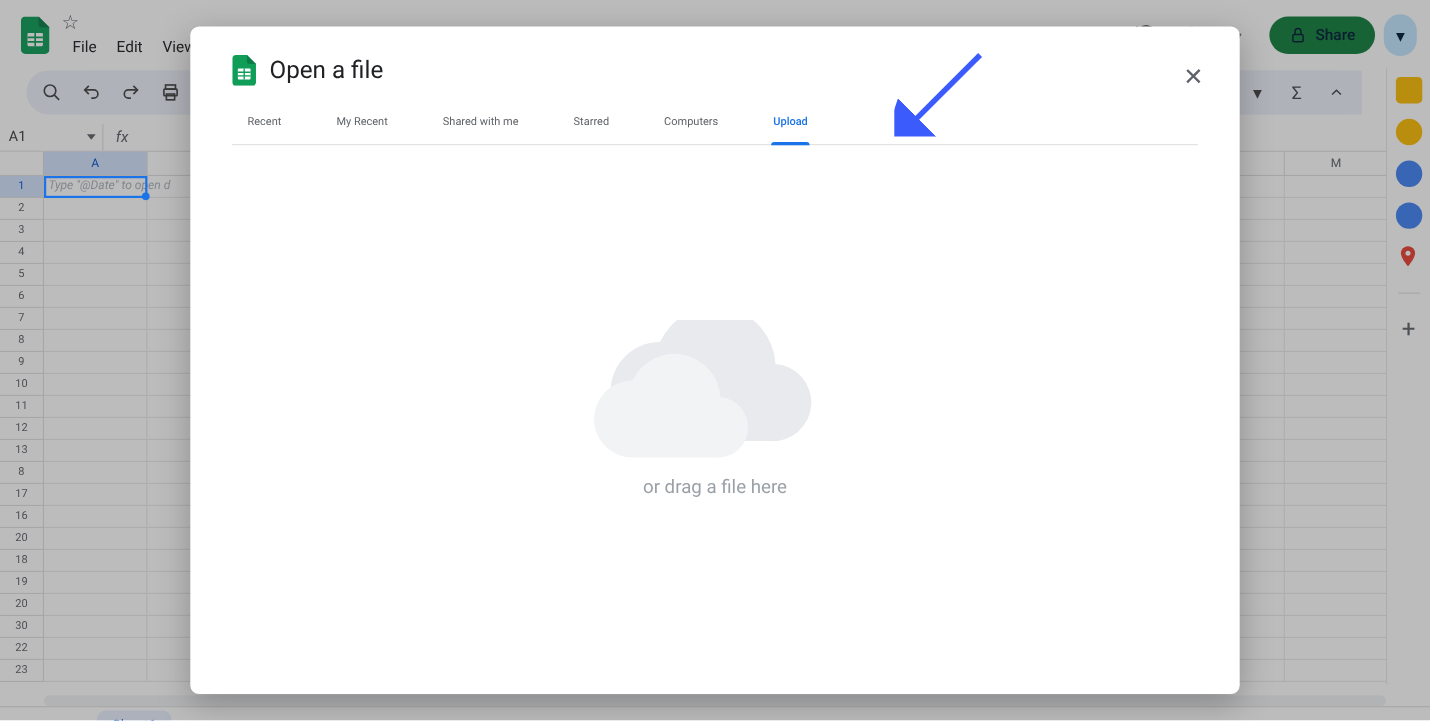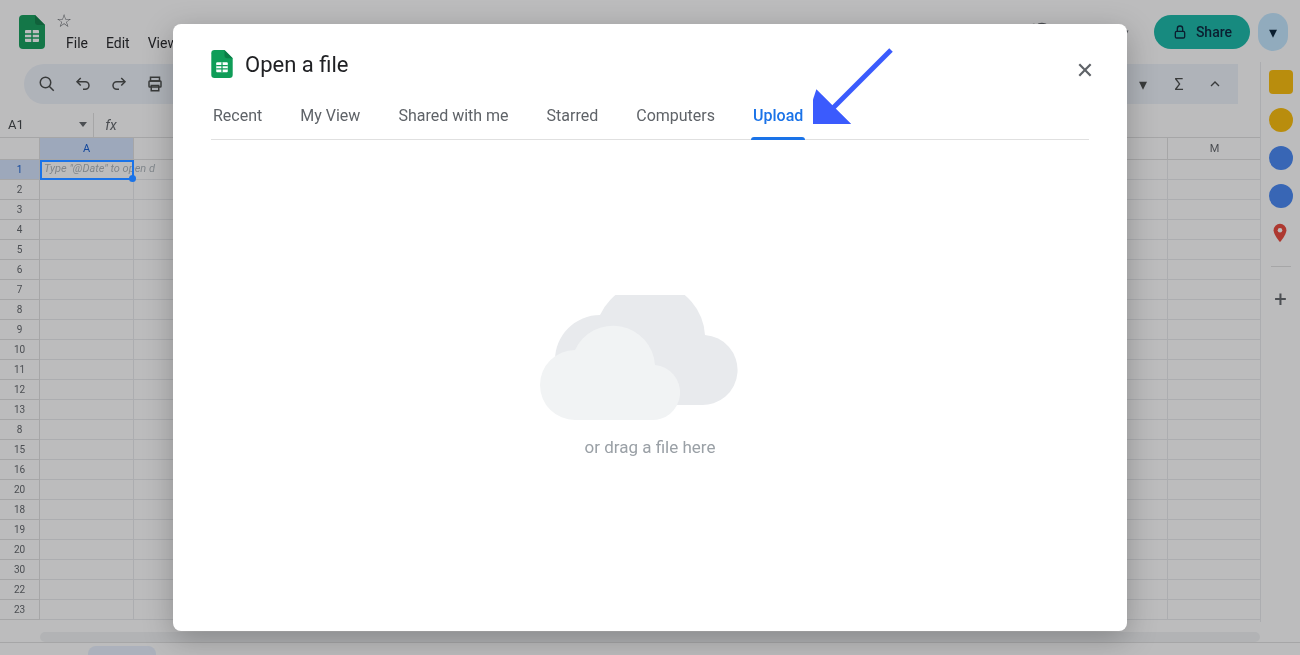--- a/index.html
+++ b/index.html
@@ -10,21 +10,21 @@
 .header { display: flex; align-items: center; height: 64px; padding: 0 12px; }
 .logo { width: 40px; height: 40px; display: flex; align-items: center; justify-content: center; margin-right: 4px; }
 .title-area { display: flex; flex-direction: column; flex: 1; }
 .title-row { display: flex; align-items: center; gap: 10px; }
 .doc-title { font-size: 18px; color: #5f6368; padding: 2px 6px; }
 .star-icon { color: #5f6368; font-size: 18px; }
 .menu-row { display: flex; gap: 2px; padding-left: 2px; }
 .menu-row div { font-size: 14px; color: #202124; padding: 4px 8px; border-radius: 4px; cursor: pointer; }
 .header-right { display: flex; align-items: center; gap: 14px; }
 .header-icon { width: 28px; height: 28px; display:flex; align-items:center; justify-content:center; color:#5f6368; }
-.share-btn { display:flex; align-items:center; gap:8px; background:#14b8a6; border-radius:40px; padding:9px 18px; font-size:14px; font-weight:500; color:#001d35; }
+.share-btn { display:flex; align-items:center; gap:8px; background:#15803d; border-radius:40px; padding:9px 18px; font-size:14px; font-weight:500; color:#001d35; }
 .share-caret { width:30px; height:38px; background:#c2e7ff; border-radius:40px; display:flex; align-items:center; justify-content:center; margin-left:-6px; color:#001d35; }
 
 
 .toolbar { height: 40px; background:#edf2fa; border-radius: 24px 0 0 24px; margin: 0 12px 8px 48px; display:flex; align-items:center; padding: 0 10px; gap:10px; position:relative; }
 .toolbar-left { position:absolute; left:-36px; top:0; height:40px; display:flex; align-items:center; gap:10px; background:#edf2fa; border-radius:24px; padding:0 10px; width: calc(100% + 36px); }
 .tbar-icon { width:26px; height:26px; color:#444746; display:flex; align-items:center; justify-content:center; font-size:16px; }
 .tbar-collapse { margin-left:auto; }
 .tbar-group-right { position:absolute; right:10px; display:flex; gap:10px; align-items:center; }
 
 
@@ -58,21 +58,21 @@
 .side-panel { position:absolute; right:0; top:62px; width:40px; height:560px; border-left:1px solid #e8eaed; background:#fff; display:flex; flex-direction:column; align-items:center; padding-top:8px; gap:14px; }
 .sp-icon { width:24px; height:24px; border-radius:4px; }
 
 
 .overlay { position:absolute; inset:0; background:rgba(32,33,36,0.3); display:flex; align-items:flex-start; justify-content:center; }
 .dialog { width:954px; background:#fff; border-radius:8px; margin-top:24px; height:607px; box-shadow:0 8px 30px rgba(0,0,0,0.25); position:relative; padding:26px 38px 20px; display:flex; flex-direction:column; }
 .dlg-header { display:flex; align-items:center; gap:12px; }
 .dlg-title { font-size:22px; color:#202124; }
 .dlg-close { position:absolute; right:22px; top:26px; width:40px; height:40px; display:flex; align-items:center; justify-content:center; color:#5f6368; font-size:22px; border-radius:50%; cursor:pointer; }
 .tabs { display:flex; gap:34px; margin-top:28px; border-bottom:1px solid #e0e0e0; }
-.tab { padding:0 2px 14px; font-size:16px; color:#5f6368; cursor:pointer; }
+.tab { padding:0 2px 14px; font-size:10px; color:#5f6368; cursor:pointer;margin-left:12px; }
 .tab.active { color:#1a73e8; font-weight:500; position:relative; }
 .tab.active::after { content:""; position:absolute; left:0; right:0; bottom:-1px; height:3px; background:#1a73e8; border-radius:3px 3px 0 0; }
 .upload-area { flex:1; display:flex; flex-direction:column; align-items:center; justify-content:center; gap:18px; }
 .cloud { width:240px; height:130px; position:relative; }
 .browse-wrap { border:3px solid #3b5bfd; padding:4px; border-radius:4px; }
 .browse-btn { background:#1a73e8; color:#fff; border:none; padding:10px 22px; font-size:14px; font-weight:500; border-radius:4px; cursor:pointer; }
 .drag-text { color:#9aa0a6; font-size:17px; margin-top:-6px; }
 
 
 .ann-arrow { position:absolute; right:224px; top:20px; pointer-events:none; }
@@ -209,21 +209,21 @@
         <div class="rowhdr">5</div>
         <div class="rowhdr">6</div>
         <div class="rowhdr">7</div>
         <div class="rowhdr">8</div>
         <div class="rowhdr">9</div>
         <div class="rowhdr">10</div>
         <div class="rowhdr">11</div>
         <div class="rowhdr">12</div>
         <div class="rowhdr">13</div>
         <div class="rowhdr">8</div>
-        <div class="rowhdr">15</div>
+        <div class="rowhdr">17</div>
         <div class="rowhdr">16</div>
         <div class="rowhdr">20</div>
         <div class="rowhdr">18</div>
         <div class="rowhdr">19</div>
         <div class="rowhdr">20</div>
         <div class="rowhdr">30</div>
         <div class="rowhdr">22</div>
         <div class="rowhdr">23</div>
       </div>
     <div class="cells" id="cells">
@@ -614,21 +614,21 @@
             <path fill="#0f9d58" d="M4 0h12l10 10v20a4 4 0 0 1-4 4H4a4 4 0 0 1-4-4V4a4 4 0 0 1 4-4z"></path>
             <path fill="#0a7d46" d="M16 0l10 10h-7a3 3 0 0 1-3-3V0z"></path>
             <rect x="6" y="15" width="14" height="12" rx="1" fill="#fff"></rect>
             <path stroke="#0f9d58" stroke-width="1.5" d="M6 19h14M6 23h14M13 15v12"></path>
           </svg>
         <div class="dlg-title">Open a file</div>
       </div>
       <div class="dlg-close">✕</div>
       <div class="tabs" id="dlg-tabs">
           <div class="tab">Recent</div>
-          <div class="tab">My View</div>
+          <div class="tab">My Recent</div>
           <div class="tab">Shared with me</div>
           <div class="tab">Starred</div>
           <div class="tab">Computers</div>
           <div class="tab active">Upload</div>
         </div>
 
       <svg class="ann-arrow" width="90" height="80" viewBox="0 0 90 80">
         <defs>
             <marker id="ah" markerWidth="10" markerHeight="10" refX="2" refY="5" orient="auto">
               <path d="M0 0L10 5L0 10z" fill="#3b5bfd"></path>

